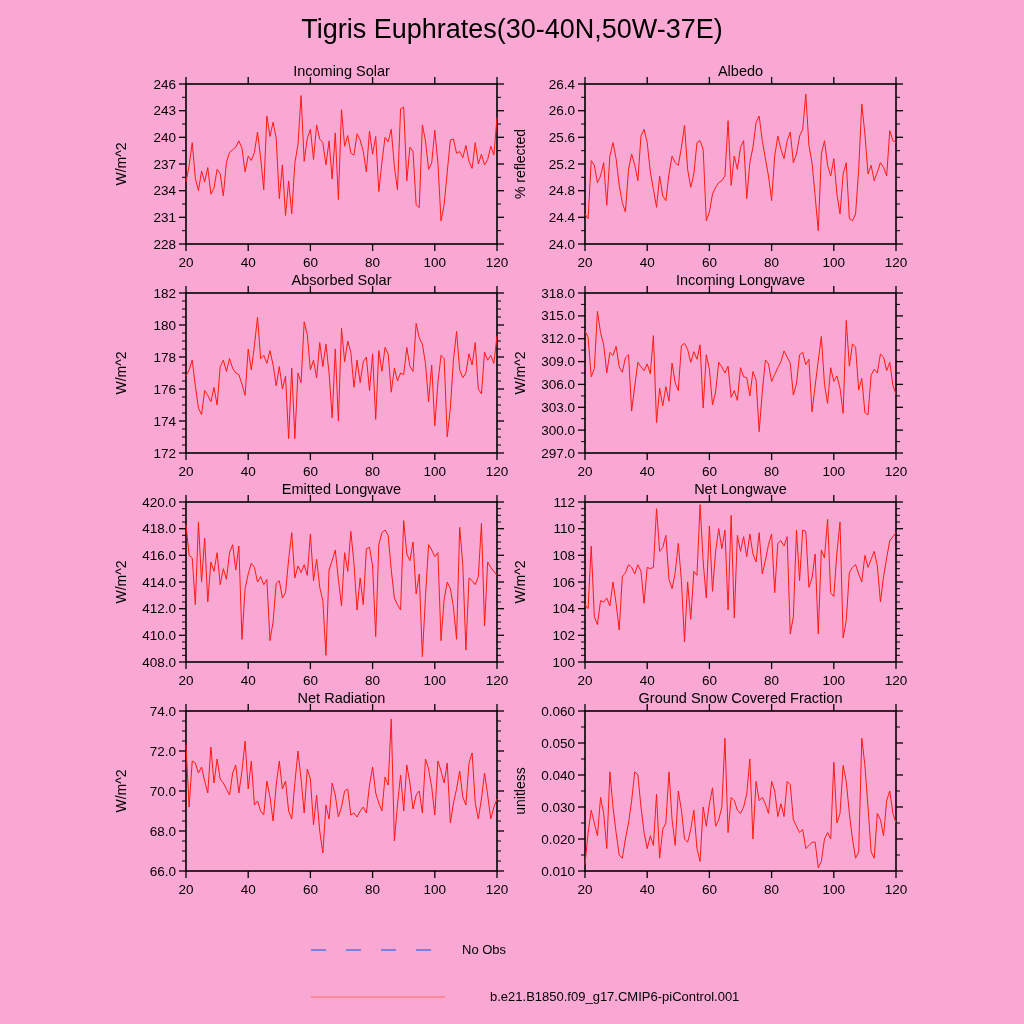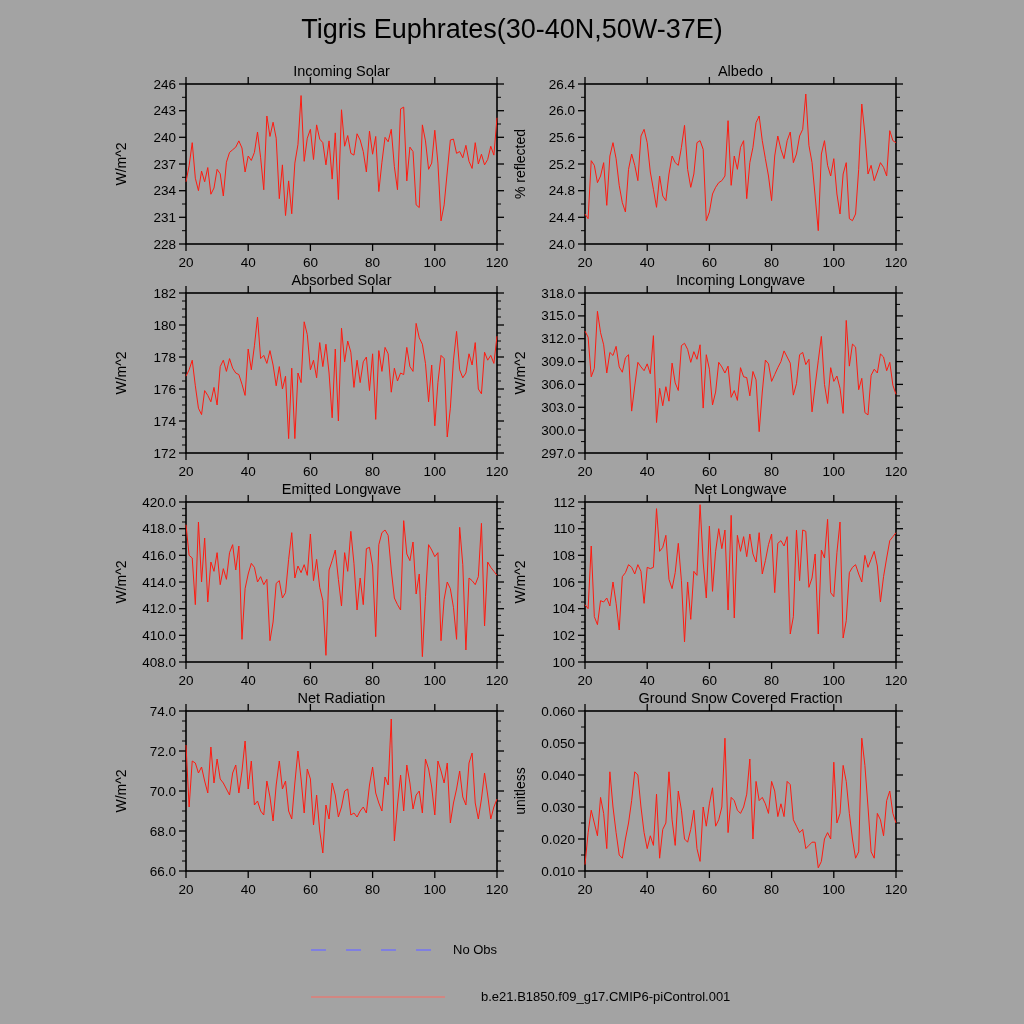--- a/index.html
+++ b/index.html
@@ -1,21 +1,21 @@
 <!DOCTYPE html>
 <html><head>
 <meta charset="utf-8">
 <style>
   html,body{margin:0;padding:0;background:#ffffff;}
   body{width:1024px;height:1024px;position:relative;font-family:"Liberation Sans","DejaVu Sans",sans-serif;color:#000;}
-  #page{position:absolute;left:0;top:0;width:1024px;height:1024px;background:#a3a3a3;}
+  #page{position:absolute;left:0;top:0;width:1024px;height:1024px;background:#f9a8d4;}
   .main-title{position:absolute;left:0;top:14px;width:1024px;text-align:center;font-size:27px;letter-spacing:0px;}
   .panel-svg{position:absolute;overflow:visible;}
   .legend-row{position:absolute;display:flex;align-items:center;}
-  .legend-label{font-size:13px;margin-left:7px;white-space:nowrap;}
+  .legend-label{font-size:13px;margin-left:16px;white-space:nowrap;}
   svg text{font-family:"Liberation Sans","DejaVu Sans",sans-serif;}
 </style>
 </head>
 <body>
 
 <div id="page">
   <div class="main-title">Tigris Euphrates(30-40N,50W-37E)</div>
   <div id="panels">
       <svg class="panel-svg" width="440" height="214" style="left: 100px; top: 58px;">
         <text x="241.5" y="18" text-anchor="middle" font-size="14.5">Incoming Solar</text>

